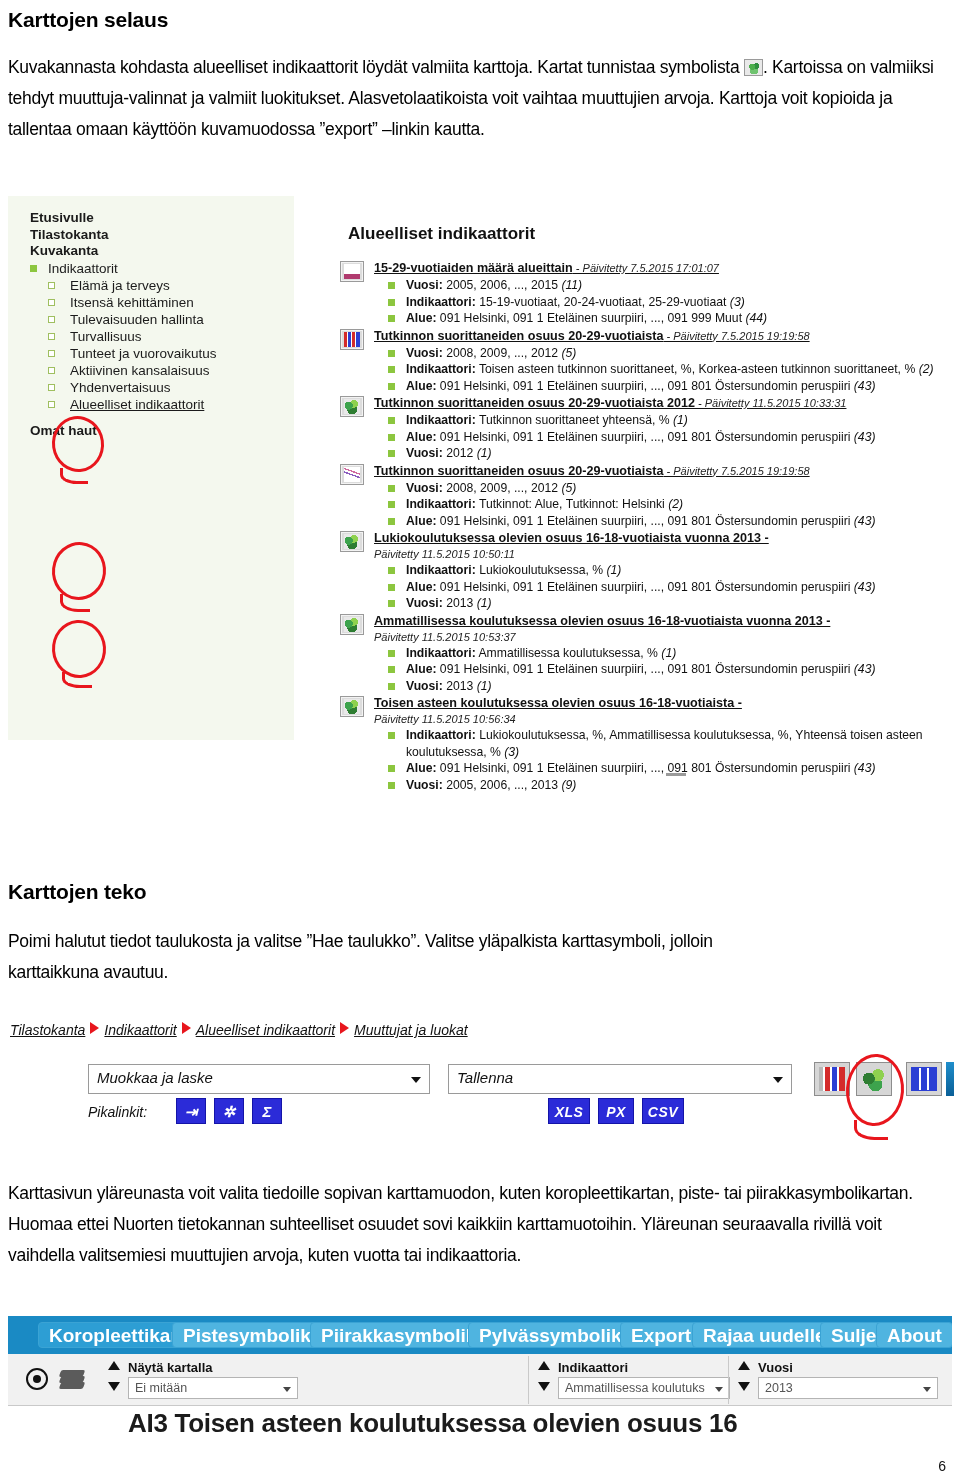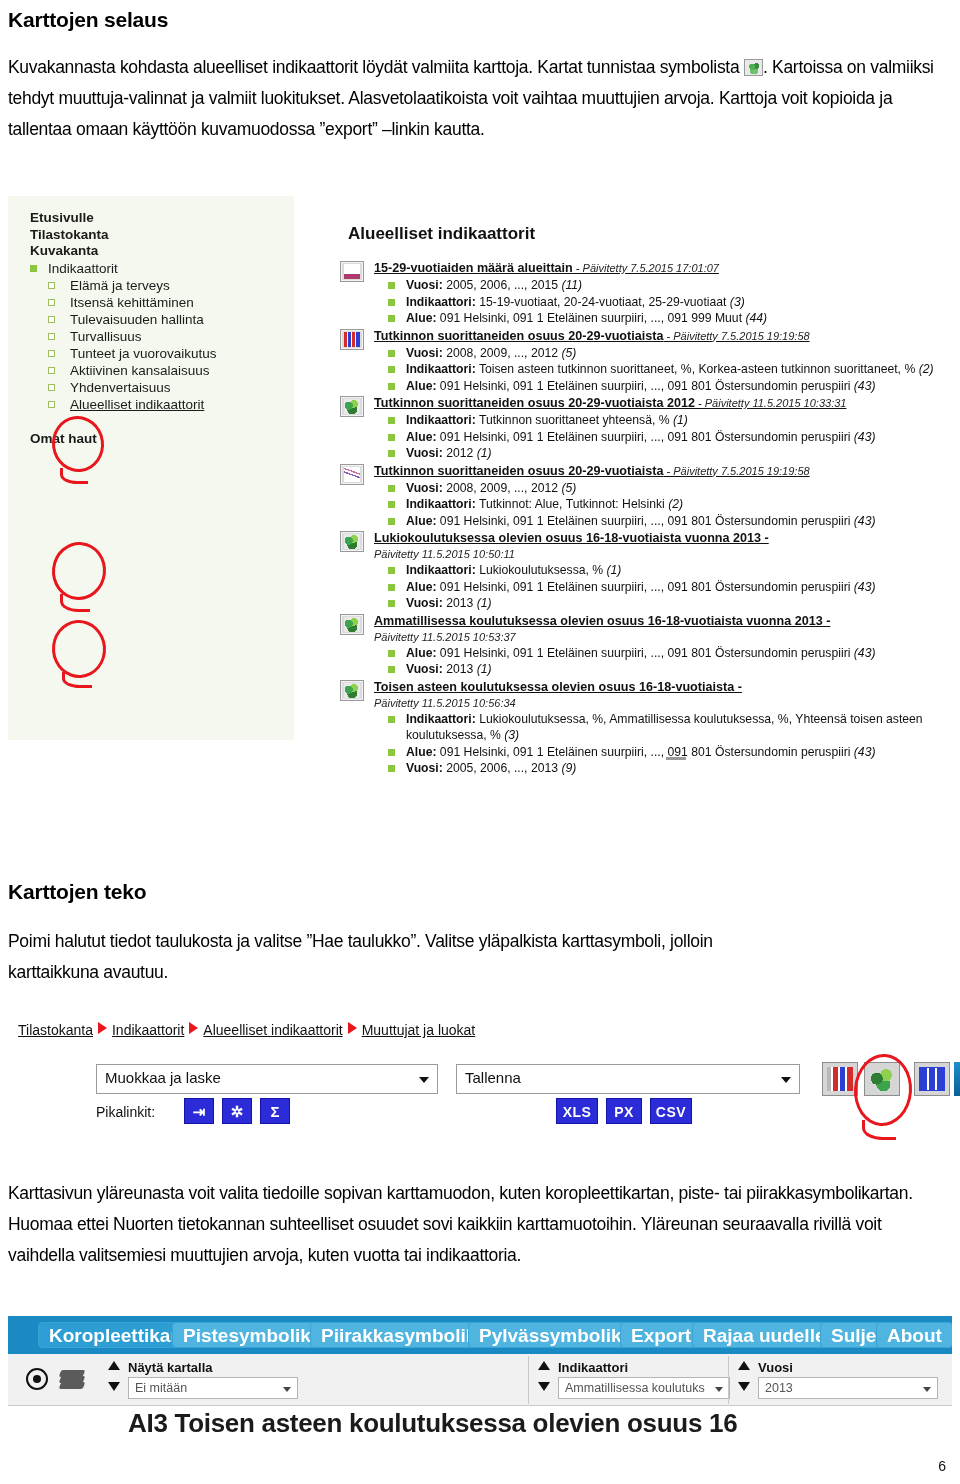--- a/index.html
+++ b/index.html
@@ -61,21 +61,21 @@
     font-size:13.5px; color:#1b1b1b; line-height:17px; padding-left:44px;
     position:relative;
   }
   .nav .lvl2 .bullet{
     position:absolute; left:22px; top:5px; width:7px; height:7px;
     border:1px solid #9fbf5f; background:#ffffff;
   }
   .nav .lvl2.active span.lbl { text-decoration: underline; }
   .nav .bottom-link {
     font-size:13.5px; font-weight:bold; color:#1b1b1b; line-height:17px;
-    padding-left:4px; margin-top:17px;
+    padding-left:4px; margin-top:9px;
   }
 
   .shot1 .content { position:absolute; left:286px; top:0; right:0; top:0; }
   .shot1 h3.panel-title {
     font-size:17px; font-weight:bold; margin:28px 0 0 54px; color:#111;
   }
   .ind-list { margin: 16px 0 0 38px; position:relative; }
   .ind-item { position:relative; margin-bottom:1px; padding-left:42px; min-height:20px;}
   .ind-icon{
     position:absolute; left:8px; top:1px; width:24px; height:21px;
@@ -141,21 +141,21 @@
     border-bottom:3px solid #e8161d; border-radius:0 0 0 60%;
     pointer-events:none;
   }
 
   .shot1-bottomline{
     position:absolute; left:372px; bottom:18px; width:20px; height:3px;
     background:#9a9a9a;
   }
 
   
-  .shot2 { position:absolute; left:16px; top:1018px; width:944px; height:130px; }
+  .shot2 { position:absolute; left:8px; top:1018px; width:944px; height:130px;font-style:italic; }
   .crumbs { position:absolute; left:2px; top:4px; font-size:14px; }
   .crumbs a {
     color:#111; text-decoration:underline; font-size:14px; white-space:nowrap;
   }
   .crumb-arrow{
     display:inline-block; width:0; height:0; vertical-align:1px;
     border-left:9px solid #e8161d; border-top:6px solid transparent;
     border-bottom:6px solid transparent; margin:0 5px;
   }
   .tbar { position:absolute; left:0; top:46px; width:944px; height:72px; }
@@ -427,20 +427,21 @@
 
         <div class="ind-item">
           <span class="ind-icon ico-map">
               <span class="ico-inner"></span>
             </span>
           <div class="ind-title">
             <span>Ammatillisessa koulutuksessa olevien osuus 16-18-vuotiaista vuonna 2013 -</span>
           </div>
           <span class="ind-date-block">Päivitetty 11.5.2015 10:53:37</span>
           <ul class="dim-list">
+            <li class="dim"><span class="bullet"></span><b>Indikaattori:</b><span> Ammatillisessa koulutuksessa, %</span> <i>(1)</i></li>
             <li class="dim"><span class="bullet"></span><b>Alue:</b><span> 091 Helsinki, 091 1 Eteläinen suurpiiri, ..., 091 801 Östersundomin peruspiiri</span> <i>(43)</i></li>
             <li class="dim"><span class="bullet"></span><b>Vuosi:</b><span> 2013</span> <i>(1)</i></li>
           </ul>
         </div>
 
         <div class="ind-item">
           <span class="ind-icon ico-map">
               <span class="ico-inner"></span>
             </span>
           <div class="ind-title">

